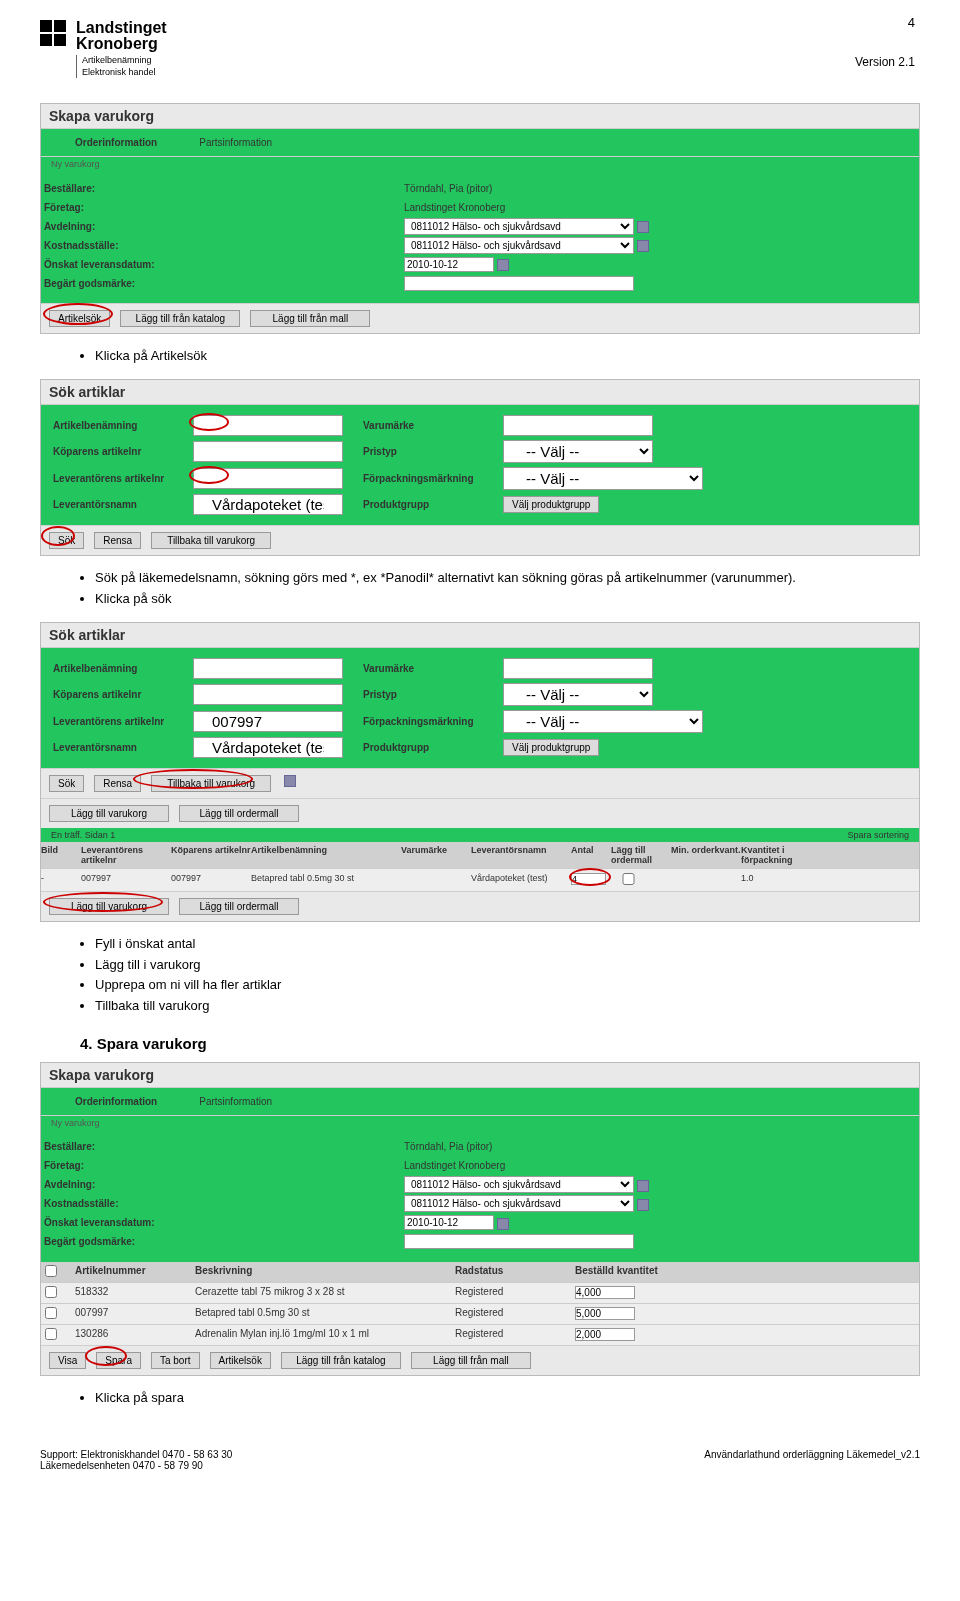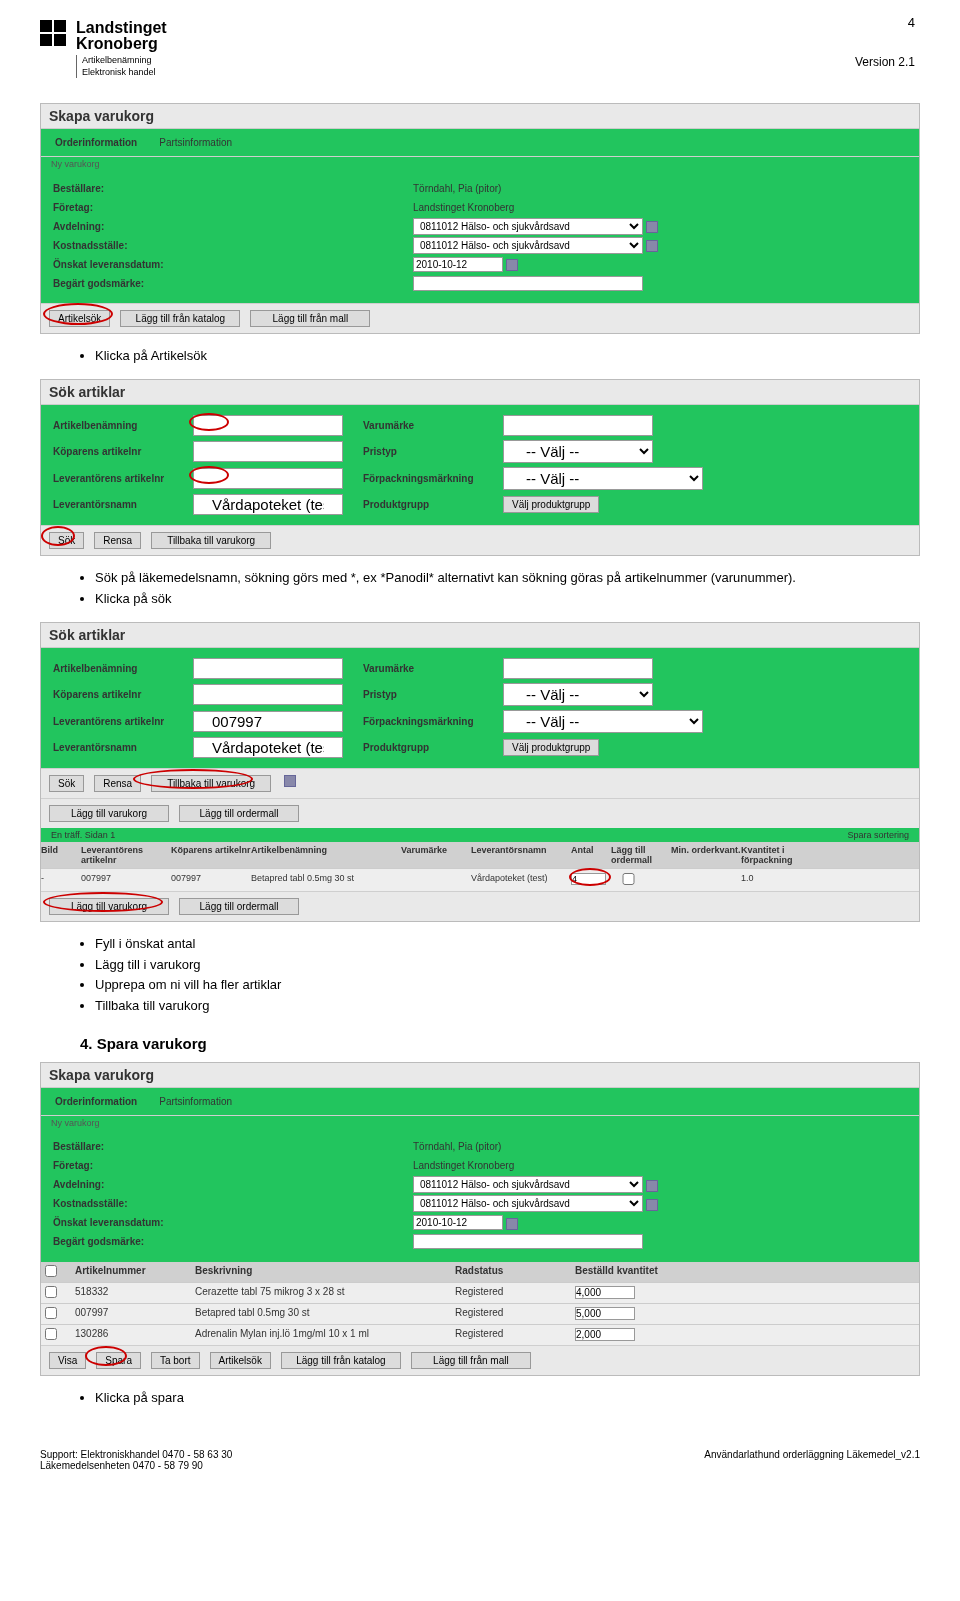--- a/index.html
+++ b/index.html
@@ -7,23 +7,23 @@
   .page-num { position: absolute; top: 15px; right: 45px; font-size: 13px; }
   .version { position: absolute; top: 55px; right: 45px; font-size: 12px; }
   .header-block { display: flex; align-items: flex-start; gap: 8px; margin-bottom: 25px; }
   .logo { display: flex; flex-wrap: wrap; width: 28px; gap: 2px; }
   .logo span { width: 12px; height: 12px; background: #000; }
   .logo-text { font-size: 16px; font-weight: bold; line-height: 1; }
   .sub-header { font-size: 9px; line-height: 1.3; border-left: 1px solid #666; padding-left: 5px; margin-top: 3px;}
   .panel { background: #22c55e; border: 1px solid #bbb; margin: 10px 0; font-size: 10px; color: #333; }
   .panel-title { background: #e9e9e9; font-weight: bold; font-size: 14px; padding: 4px 8px; border-bottom: 1px solid #ccc;}
   .tabs { display: flex; gap: 14px; padding: 6px 10px; border-bottom: 1px solid #cfcfcf; }
-  .tab { padding: 2px 4px; }
+  .tab { padding: 2px 4px; margin-left: 20px; }
   .tab.active { font-weight: bold; }
-  .form-area { padding: 8px 12px 10px 12px; }
+  .form-area { padding: 8px 12px 10px 3px; }
   .form-row { display: flex; align-items: center; min-height: 18px; margin-bottom: 1px;}
   .fl { width: 160px; font-weight: bold; }
   .fv { flex: 0 0 260px; }
   .fv input, .fv select { width: 230px; font-size: 10px; border: 1px solid #999; padding: 1px 2px; background:#fff;}
   .fv-text { font-size: 10px; }
   .btnrow { display: flex; gap: 10px; padding: 6px 8px; border-top: 1px solid #cfcfcf; background: #e9e9e9;}
   .tbtn { background: #dcdcdc; border: 1px solid #999; padding: 2px 8px; font-size: 10px; cursor: pointer; }
   .tbtn.long { min-width: 120px; }
   .circle { position: absolute; border: 2px solid #c00; border-radius: 50%; pointer-events: none; }
   .rel { position: relative; }

